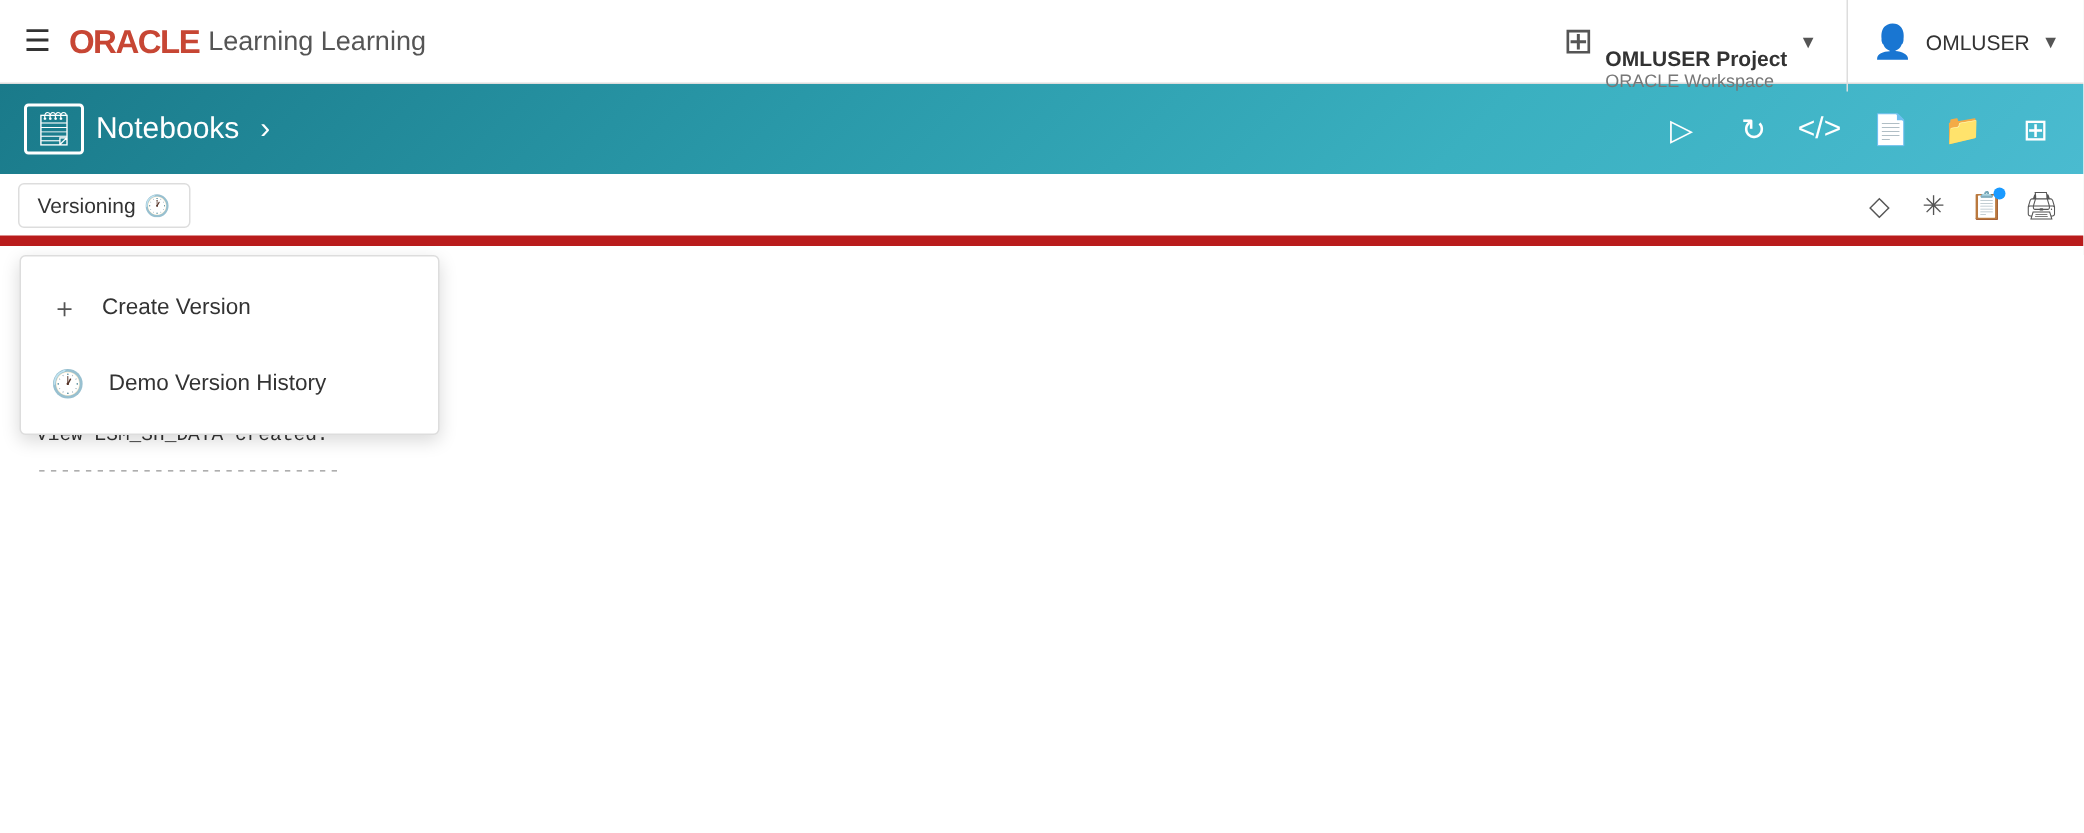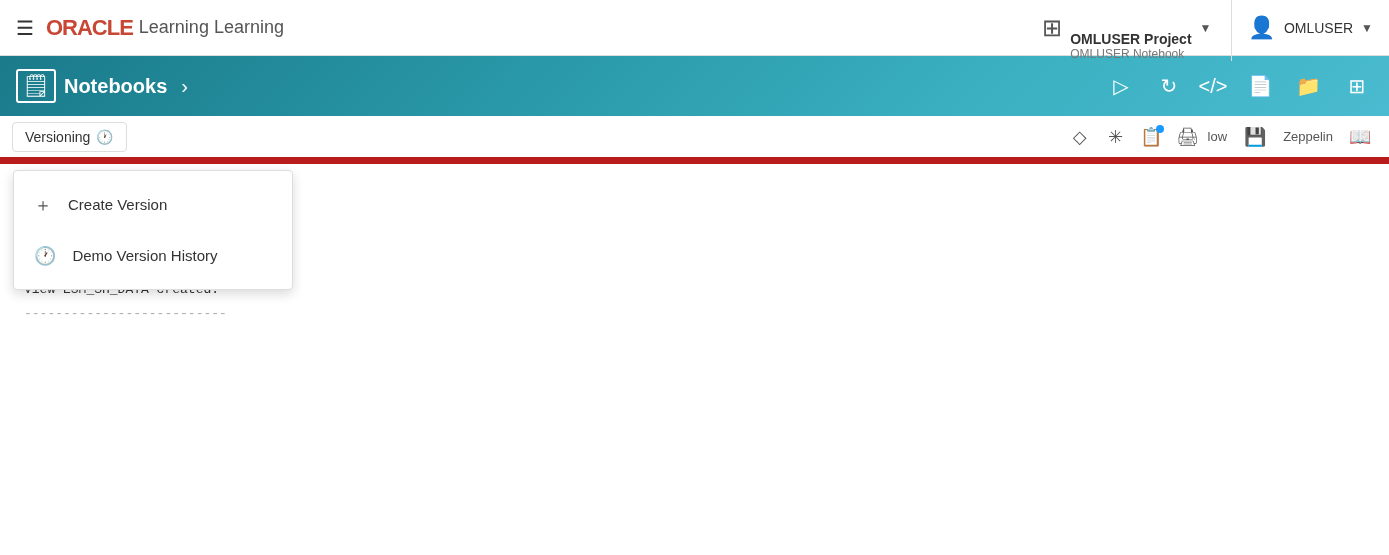--- a/index.html
+++ b/index.html
@@ -109,21 +109,21 @@
     .notebook-icon {
       font-size: 22px;
       color: #fff;
       border: 2px solid #fff;
       padding: 2px 4px;
       border-radius: 3px;
     }
     .notebook-breadcrumb {
       font-size: 20px;
       color: #fff;
-      font-weight: 700;
+      font-weight: 400;
     }
     .breadcrumb-sep {
       font-size: 20px;
       color: #fff;
       margin: 0 6px;
     }
     .notebook-name {
       font-size: 20px;
       color: #fff;
       font-weight: 600;
@@ -299,21 +299,21 @@
   <button class="hamburger-btn">☰</button>
   <div class="oracle-logo">
     <span class="oracle-text">ORACLE</span>
     <span class="ml-text">Learning Learning</span>
   </div>
   <div class="top-nav-right">
     <div class="project-section">
       <span class="project-icon">⊞</span>
       <div class="project-info">
         <span class="project-name">OMLUSER Project</span>
-        <span class="workspace-name">OMLUSER Notebook</span>
+        <span class="workspace-name">ORACLE Workspace</span>
       </div>
       <span class="dropdown-arrow">▼</span>
     </div>
     <div class="user-section">
       <span class="user-icon">👤</span>
       <span class="user-name">OMLUSER</span>
       <span class="dropdown-arrow">▼</span>
     </div>
   </div>
 </div>
@@ -356,26 +356,20 @@
   <div class="toolbar-spacer"></div>
 
   <button class="toolbar-icon-btn">◇</button>
   <button class="toolbar-icon-btn">✳</button>
   <button class="toolbar-icon-btn" style="position:relative;">
     <span>📋</span>
     <span style="position:absolute;top:4px;right:4px;width:8px;height:8px;background:#1a9aff;border-radius:50%;font-size:0;">.</span>
   </button>
   <button class="toolbar-icon-btn">🖨</button>
 
-  <div class="toolbar-right">
-    <span class="low-badge">low</span>
-    <button class="save-icon-btn toolbar-icon-btn">💾</button>
-    <span class="zeppelin-label">Zeppelin</span>
-    <button class="book-icon-btn toolbar-icon-btn">📖</button>
-  </div>
 </div>
 
 <div class="main-content">
   <div class="cell-area">
     <div class="code-block">
       <div>SH_DATA AS</div>
       <div>LD FROM SH.SALES;</div>
     </div>
 
     <div class="cell-toolbar">

